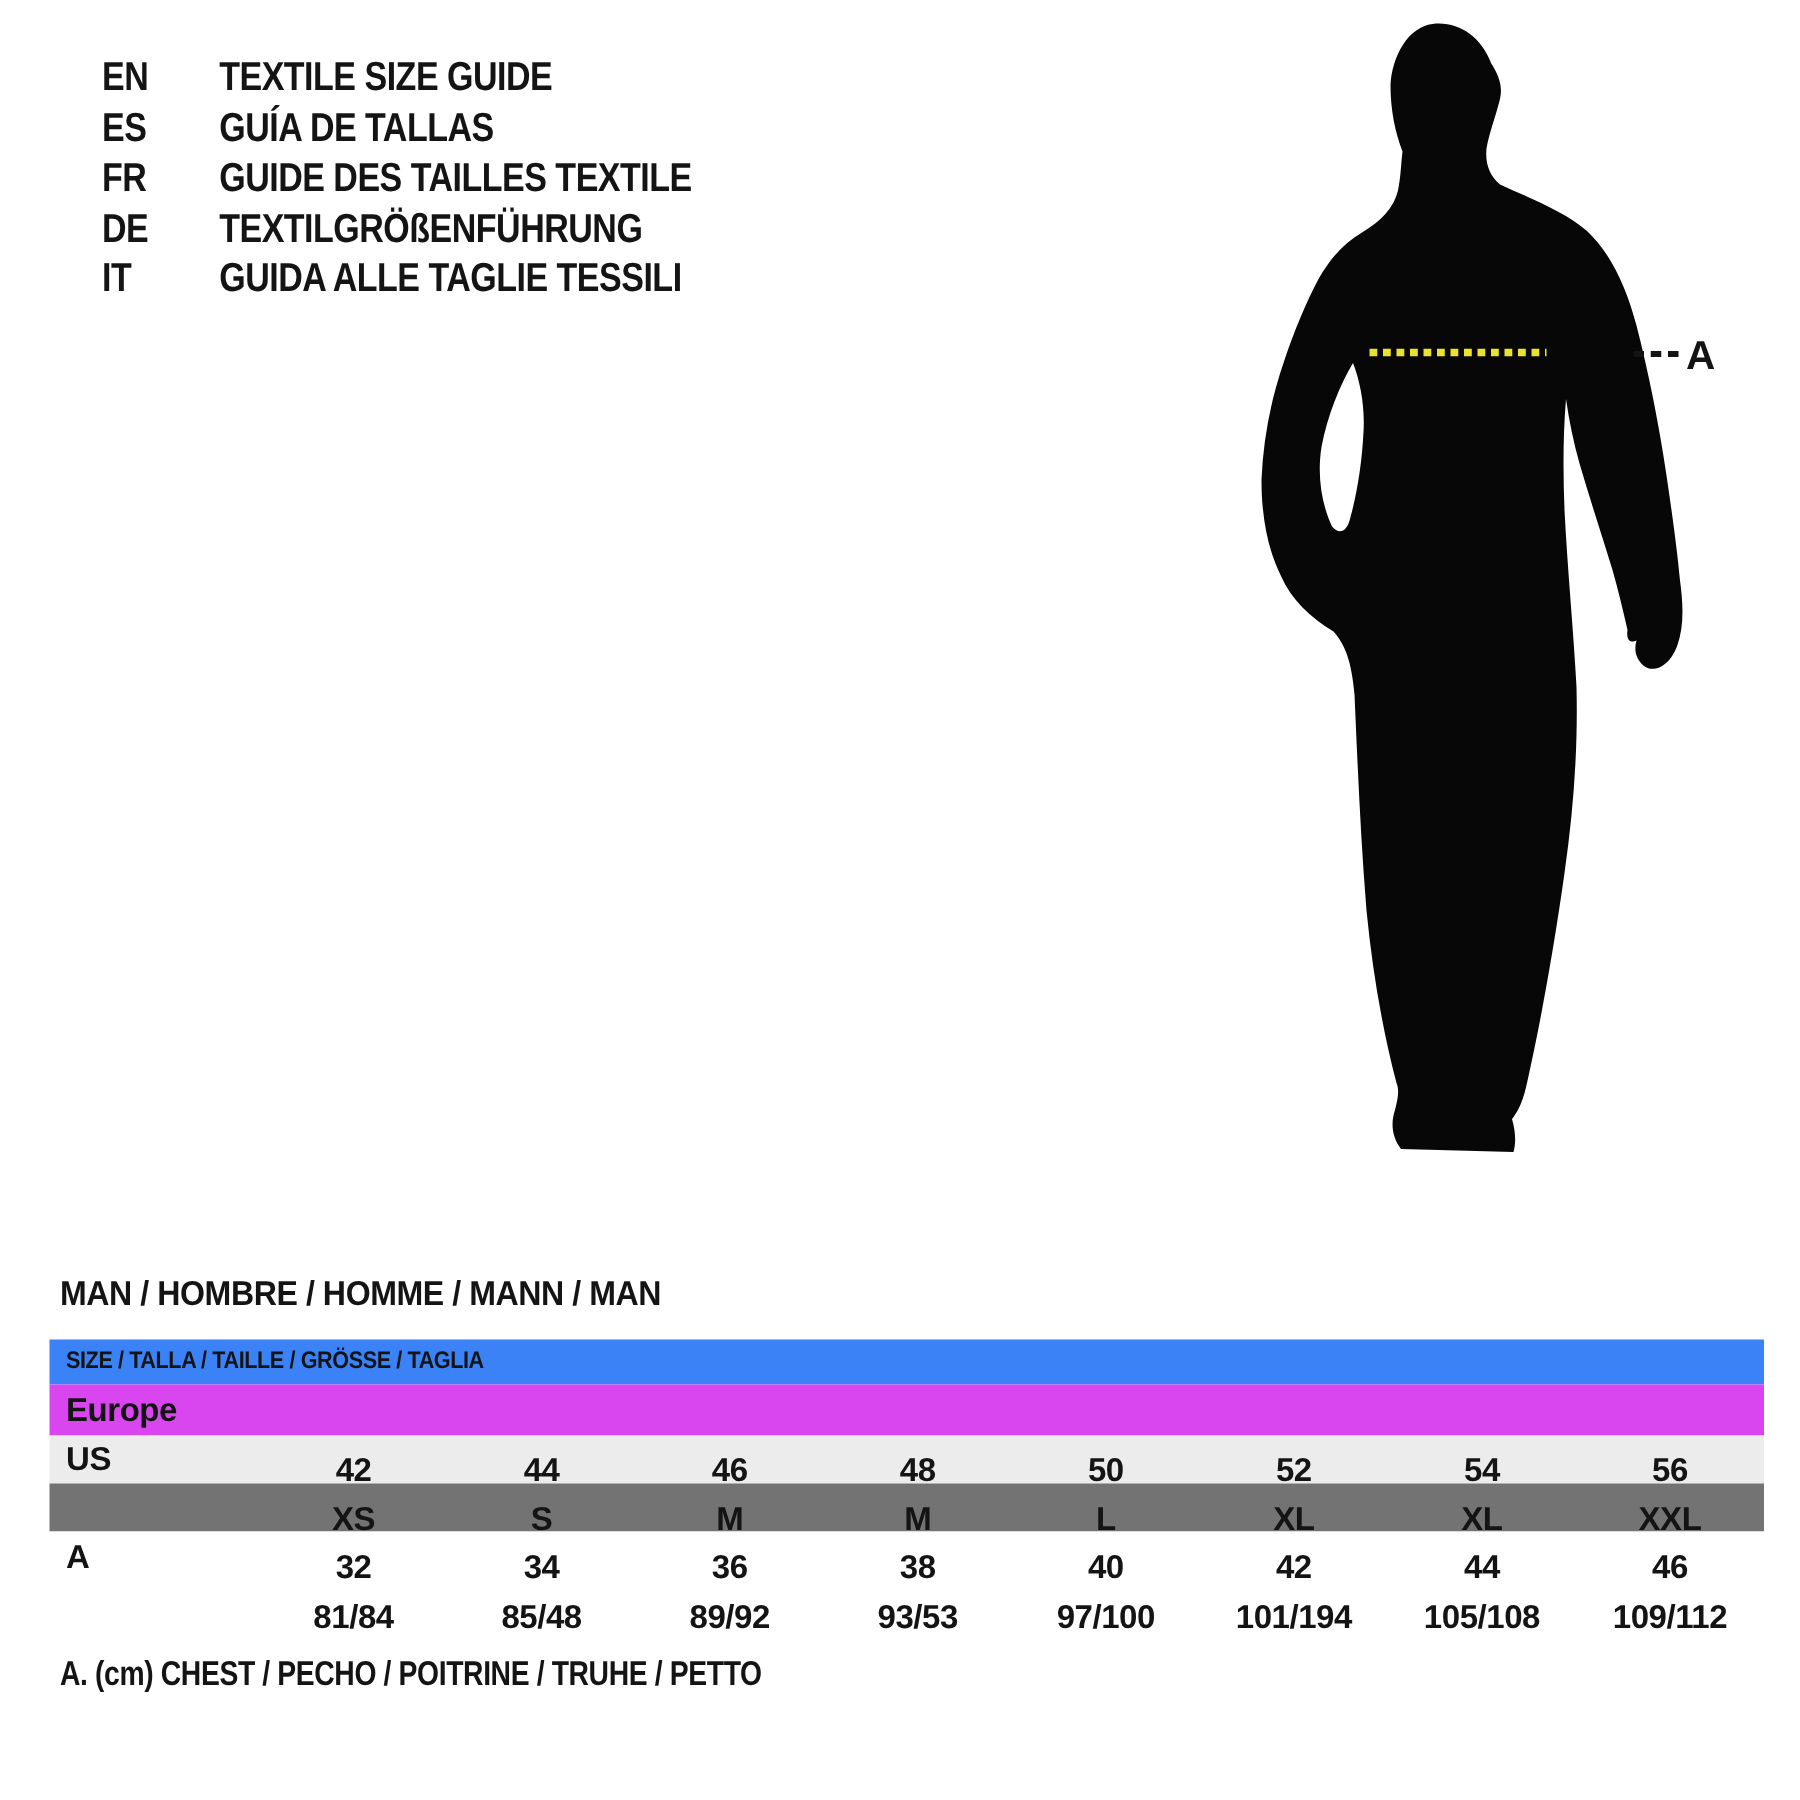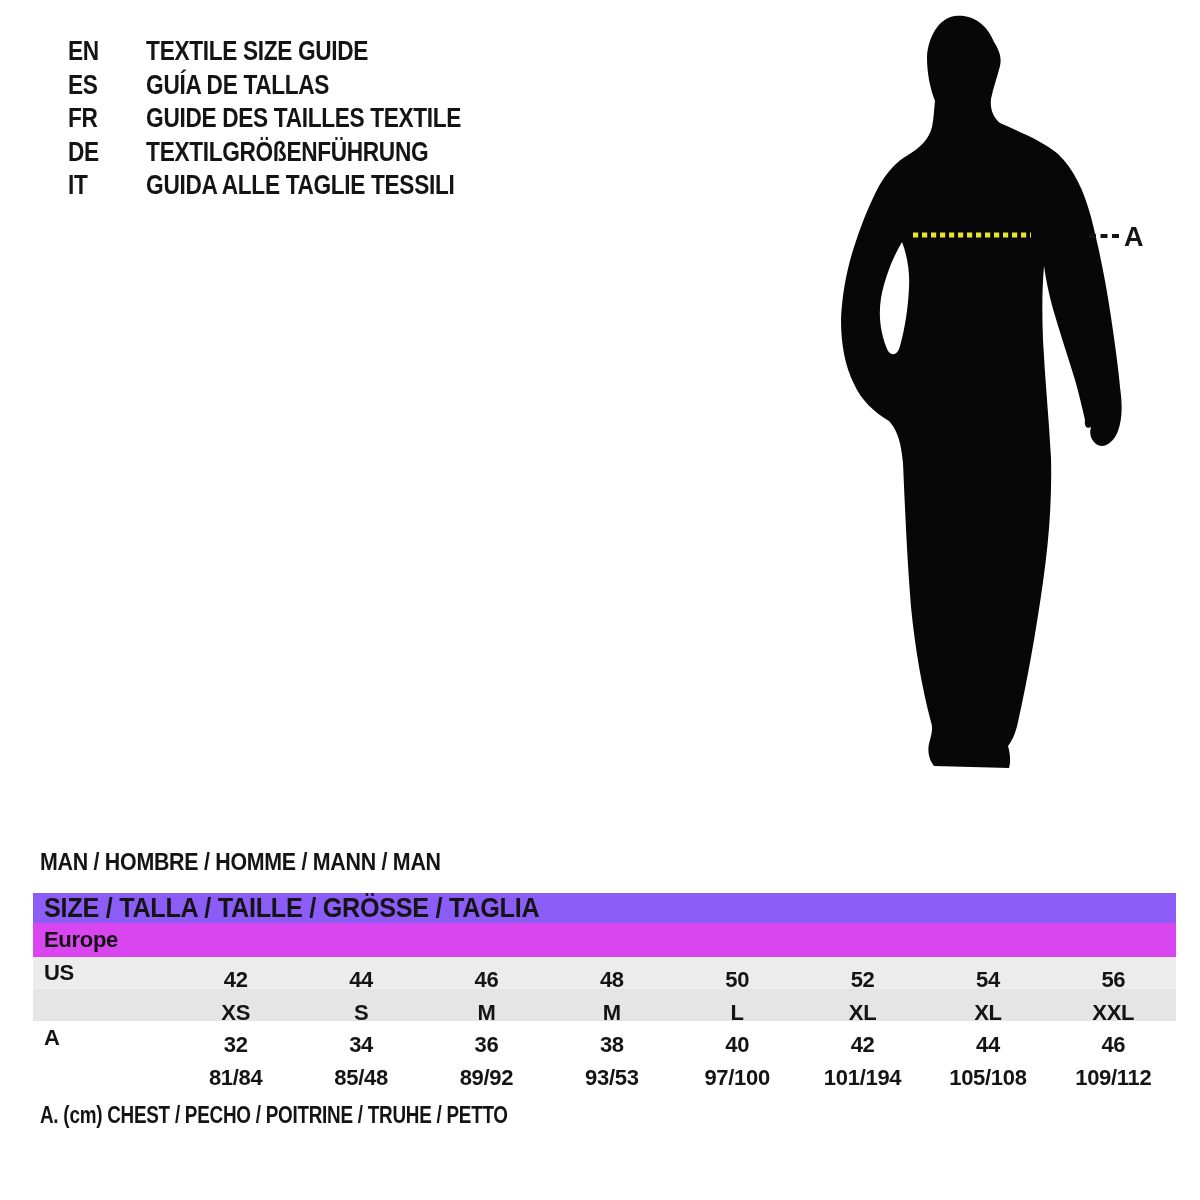--- a/index.html
+++ b/index.html
@@ -46,28 +46,28 @@
     font-size: 23px; font-weight: 700; line-height: 26px;
     letter-spacing: -0.3px;
   }
 
   .size-table {
     position: absolute; left: 33px; top: 893px; width: 1143px;
     font-weight: 700; letter-spacing: -0.3px;
   }
   .t-header {
     height: 30px; line-height: 30px;
-    background: #8b5cf6;
-    font-size: 28px;
+    background: #3b82f6;
+    font-size: 16px;
     padding-left: 11px;
   }
   .t-row { display: flex; font-size: 22px; }
   .t-row.r-europe { height: 34px; line-height: 34px; background: #d946ef; }
   .t-row.r-us     { height: 32px; line-height: 32px; background: #ececec; justify-content: space-between; }
-  .t-row.r-num    { height: 32px; line-height: 32px; background: #e5e5e5; }
+  .t-row.r-num    { height: 32px; line-height: 32px; background: #737373; }
   .t-row.r-a      { height: 33px; line-height: 33px; background: #ffffff; }
   .t-label { width: 140px; flex: 0 0 140px; padding-left: 11px; box-sizing: border-box; }
   .t-cell { flex: 1 1 0; text-align: center; margin-top: 40px; }
 
   .footnote {
     position: absolute; left: 40px; top: 1102px;
     font-size: 23px; font-weight: 700; line-height: 27px;
     letter-spacing: -0.3px;
   }
 </style>

